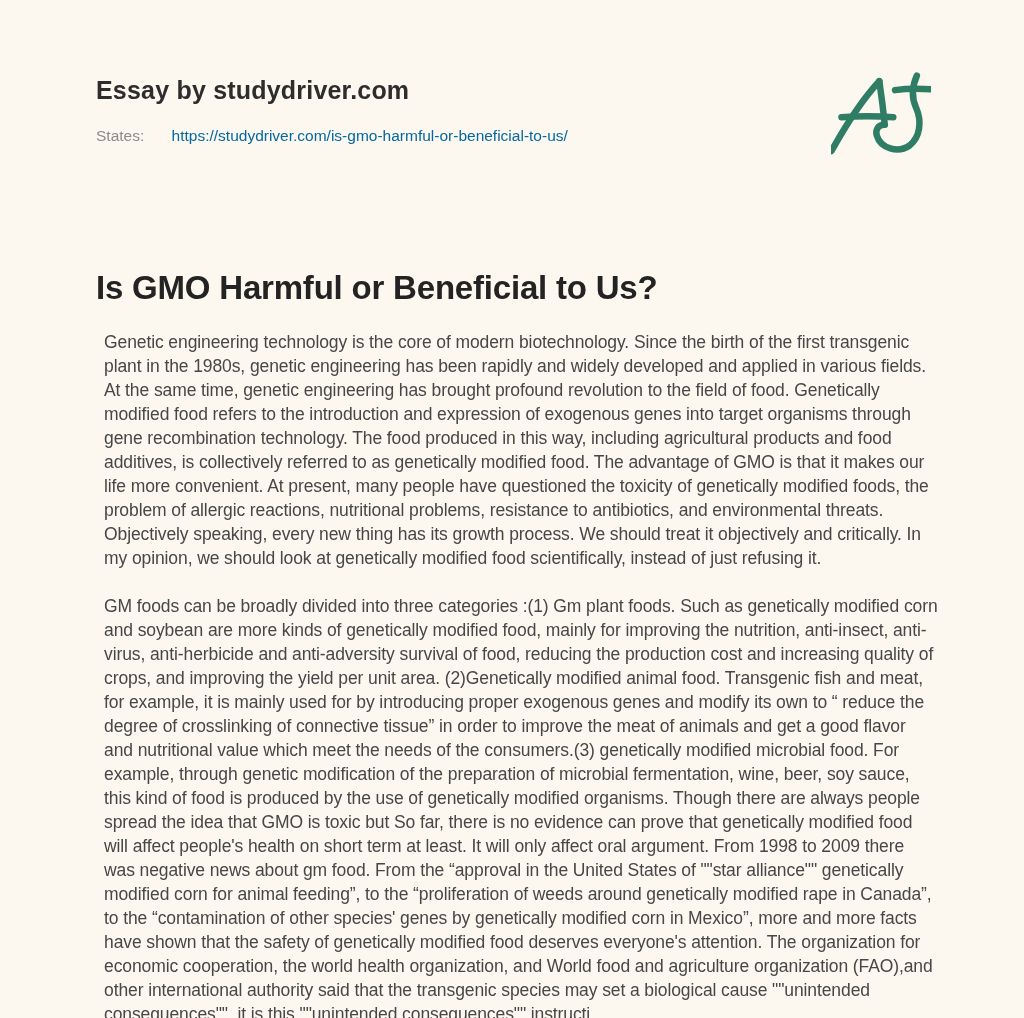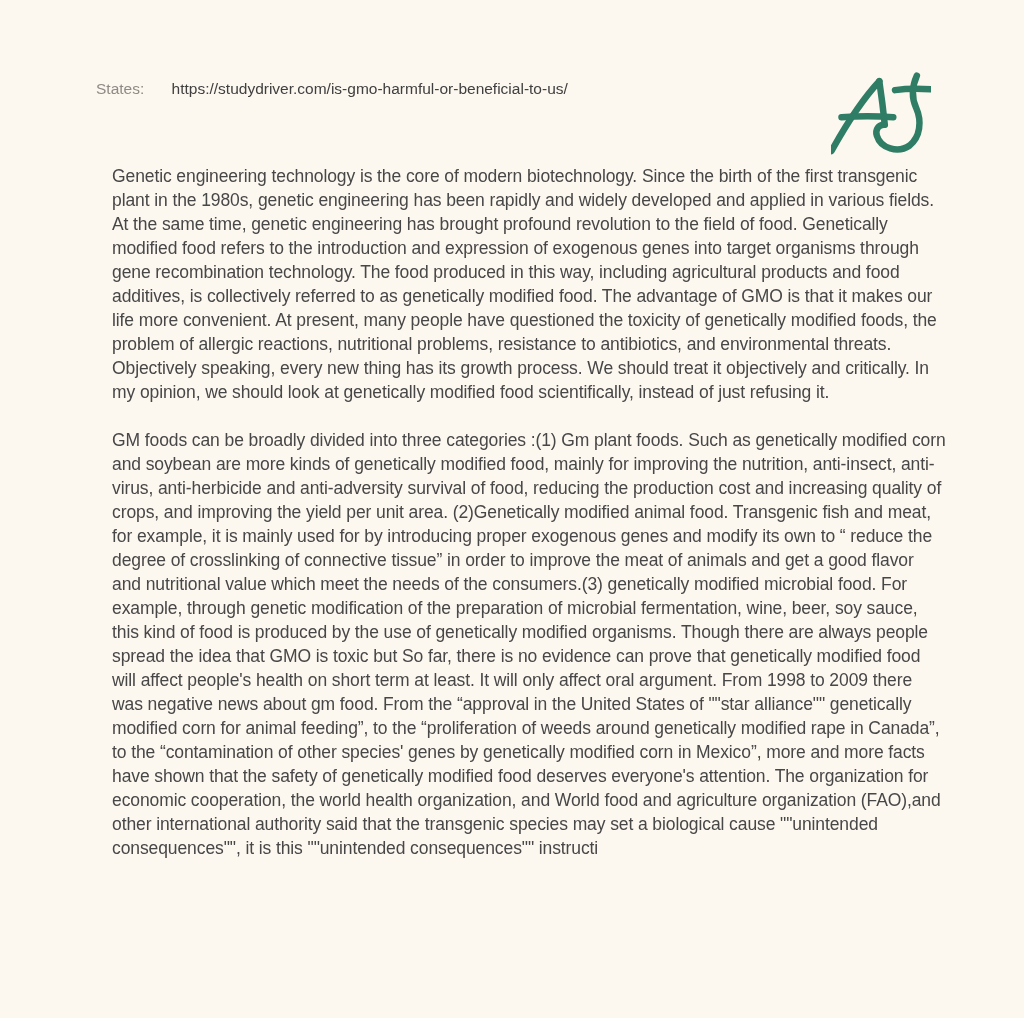--- a/index.html
+++ b/index.html
@@ -27,21 +27,21 @@
     color: #2D2D2D;
     margin: 18px 0 0 0;
     letter-spacing: 0.2px;
   }
   .source-line {
     margin-top: 22px;
     font-size: 15.5px;
     color: #8E8B86;
   }
   .source-link {
-    color: #404040;
+    color: #0369a1;
     text-decoration: none;
     padding-left: 23px;
   }
   .logo-svg {
     width: 100px;
     height: 104px;
     display: block;
     margin-top: 2px;
   }
   .page-title {
@@ -51,50 +51,52 @@
     font-weight: bold;
     color: #232323;
     letter-spacing: -0.2px;
   }
   .body-text p {
     width: 835px;
     font-size: 17.5px;
     line-height: 24px;
     color: #474747;
     letter-spacing: -0.1px;
-    margin: 0 0 24px 16px;
+    margin: 0 0 24px 8px;
   }
 </style>
 </head>
 <body>
 
 <div class="page">
   <div class="content">
 
     <div class="doc-header">
       <div>
+        <div class="essay-title">Essay by studydriver.com</div>
         <div class="source-line">
           <span>States:</span>
           <a class="source-link" href="#">https://studydriver.com/is-gmo-harmful-or-beneficial-to-us/</a>
         </div>
       </div>
 
       <span>
         <svg class="logo-svg" viewBox="0 0 100 100" fill="none" xmlns="http://www.w3.org/2000/svg" aria-hidden="true">
           <g stroke="#2E7D64" stroke-width="6.5" stroke-linecap="round" fill="none" transform="rotate(10 50 50)">
             <path d="M 8 97 C 18 68 30 40 43 20"></path>
             <path d="M 43 20 C 48 35 52 48 56 62"></path>
             <path d="M 12 62 C 28 58 44 55 63 53"></path>
             <path d="M 79 8 C 76 20 77 30 84 40 C 92 52 93 68 84 78 C 74 88 56 86 50 74 C 47 68 50 63 55 62"></path>
             <path d="M 60 26 C 72 22 84 20 95 19"></path>
           </g>
         </svg>
       </span>
     </div>
 
+    <h1 class="page-title">Is GMO Harmful or Beneficial to Us?</h1>
 
     <div class="body-text">
       <p>Genetic engineering technology is the core of modern biotechnology. Since the birth of the first transgenic plant in the 1980s, genetic engineering has been rapidly and widely developed and applied in various fields. At the same time, genetic engineering has brought profound revolution to the field of food. Genetically modified food refers to the introduction and expression of exogenous genes into target organisms through gene recombination technology. The food produced in this way, including agricultural products and food additives, is collectively referred to as genetically modified food. The advantage of GMO is that it makes our life more convenient. At present, many people have questioned the toxicity of genetically modified foods, the problem of allergic reactions, nutritional problems, resistance to antibiotics, and environmental threats. Objectively speaking, every new thing has its growth process. We should treat it objectively and critically. In my opinion, we should look at genetically modified food scientifically, instead of just refusing it.</p>
       <p>GM foods can be broadly divided into three categories :(1) Gm plant foods. Such as genetically modified corn and soybean are more kinds of genetically modified food, mainly for improving the nutrition, anti-insect, anti-virus, anti-herbicide and anti-adversity survival of food, reducing the production cost and increasing quality of crops, and improving the yield per unit area. (2)Genetically modified animal food. Transgenic fish and meat, for example, it is mainly used for by introducing proper exogenous genes and modify its own to “ reduce the degree of crosslinking of connective tissue” in order to improve the meat of animals and get a good flavor and nutritional value which meet the needs of the consumers.(3) genetically modified microbial food. For example, through genetic modification of the preparation of microbial fermentation, wine, beer, soy sauce, this kind of food is produced by the use of genetically modified organisms. Though there are always people spread the idea that GMO is toxic but So far, there is no evidence can prove that genetically modified food will affect people's health on short term at least. It will only affect oral argument. From 1998 to 2009 there was negative news about gm food. From the “approval in the United States of ""star alliance"" genetically modified corn for animal feeding”, to the “proliferation of weeds around genetically modified rape in Canada”, to the “contamination of other species' genes by genetically modified corn in Mexico”, more and more facts have shown that the safety of genetically modified food deserves everyone's attention. The organization for economic cooperation, the world health organization, and World food and agriculture organization (FAO),and other international authority said that the transgenic species may set a biological cause ""unintended consequences"", it is this ""unintended consequences"" instructi</p>
     </div>
 
   </div>
 </div>
 
 </body></html>

